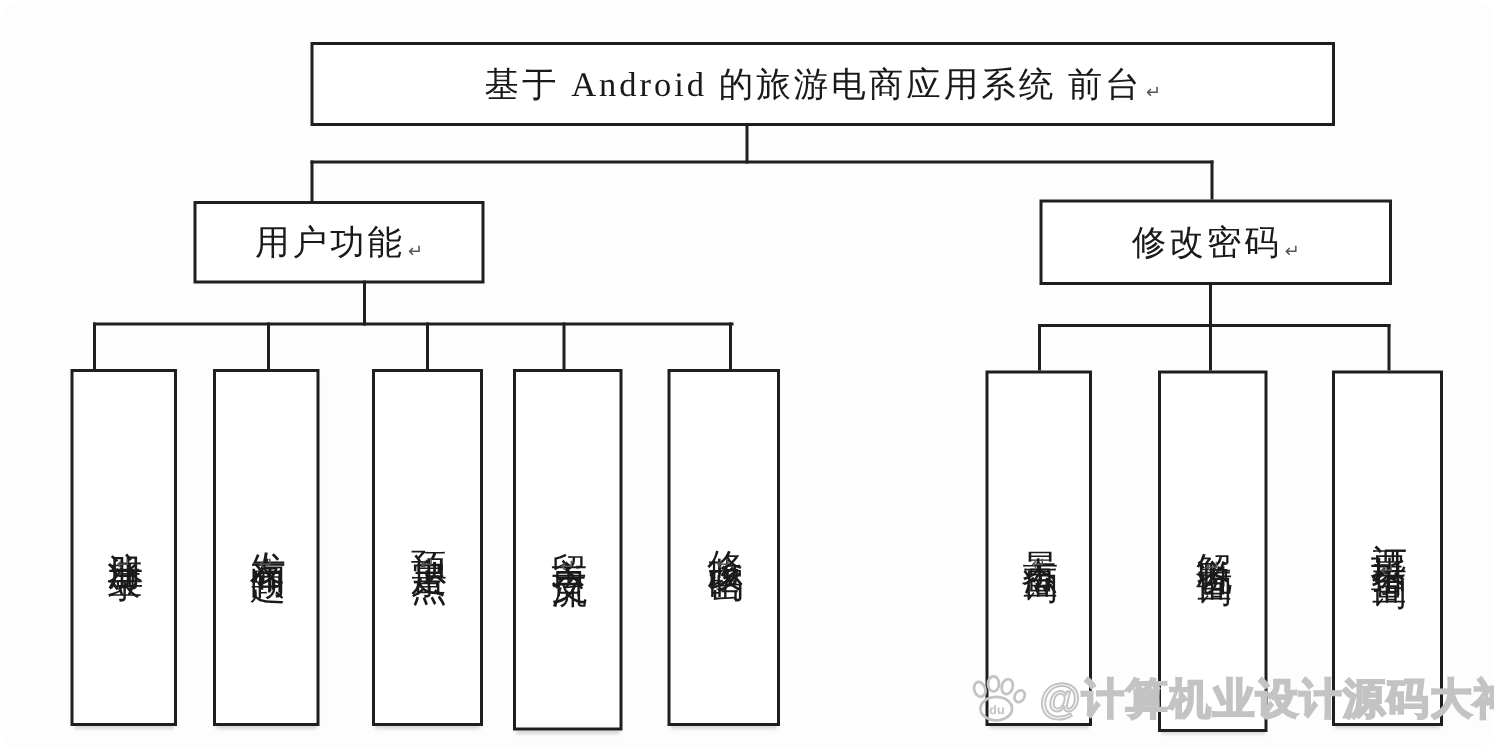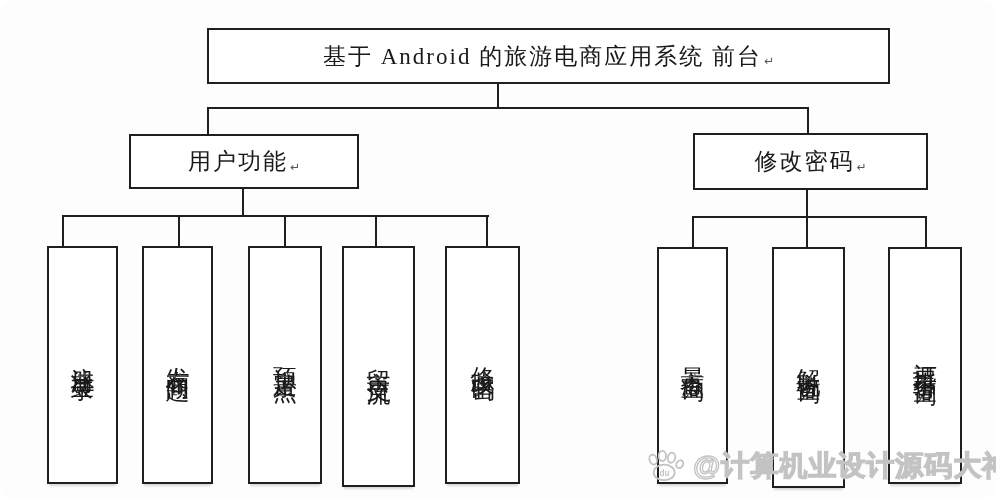--- a/index.html
+++ b/index.html
@@ -47,21 +47,21 @@
   <div class="node h-node" style="left:207px;top:28px;width:683px;height:56px;">
     <span>基于 Android 的旅游电商应用系统 前台</span>
       <span class="mark">↵</span>
   </div>
 
   <div class="line" style="left:497px;top:82px;width:2px;height:27px;"></div>
   <div class="line" style="left:207px;top:107px;width:602px;height:2px;"></div>
   <div class="line" style="left:207px;top:107px;width:2px;height:29px;"></div>
   <div class="line" style="left:807px;top:107px;width:2px;height:28px;"></div>
 
-  <div class="node h-node" style="left:129px;top:134px;width:230px;height:55px;">
+  <div class="node h-node" style="left:129px;top:134px;width:194px;height:55px;">
     <span>用户功能</span>
       <span class="mark">↵</span>
   </div>
 
   <div class="node h-node" style="left:693px;top:133px;width:235px;height:57px;">
     <span>修改密码</span>
       <span class="mark">↵</span>
   </div>
 
   <div class="line" style="left:242px;top:187px;width:2px;height:30px;"></div>

